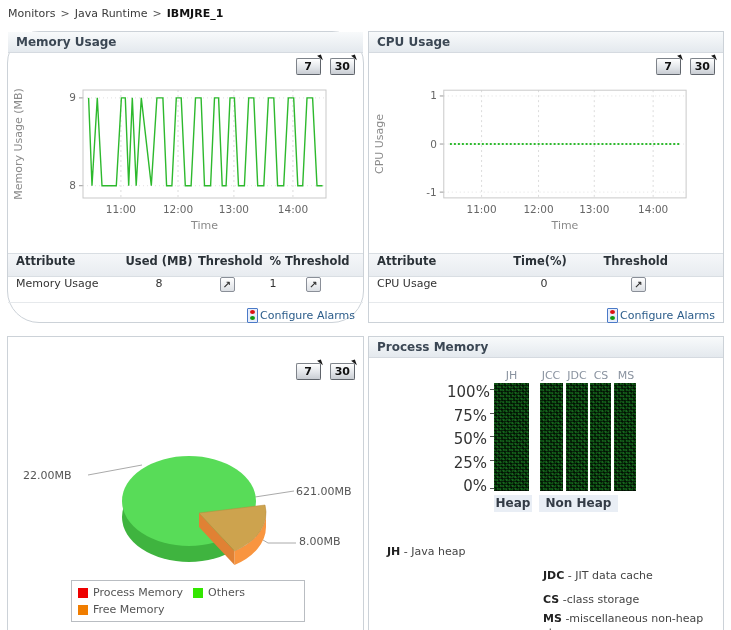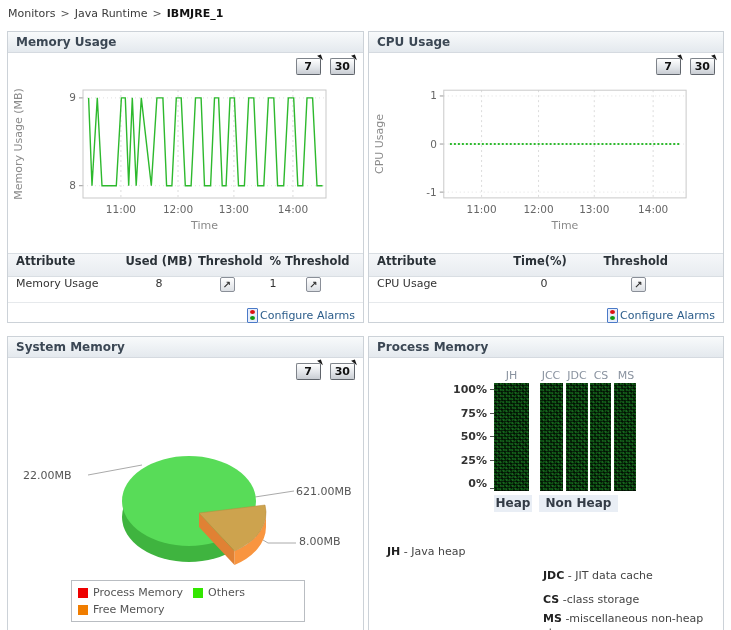--- a/index.html
+++ b/index.html
@@ -7,21 +7,21 @@
         font-family:"DejaVu Sans","Liberation Sans",sans-serif;font-size:11px;color:#333;}
   
   .breadcrumb{position:absolute;left:8px;top:7px;font-size:11px;color:#3a3a3a;}
   .breadcrumb a{color:#3a3a3a;text-decoration:none;cursor:pointer;}
   .breadcrumb .sep{margin:0 5px;color:#555;}
   .breadcrumb b{color:#111;}
   
   .panel{position:absolute;background:#fff;border:1px solid #ccd2d8;box-sizing:border-box;}
   .panel-header{height:20px;line-height:20px;padding-left:8px;font-size:12px;font-weight:bold;color:#3b4754;
     background:linear-gradient(#f8fafb,#e4e9ee);border-bottom:1px solid #d5dae0;}
-  .tl{left:7px;top:31px;width:357px;height:292px;}
+  .tl{left:7px;top:31px;width:357px;height:292px;border-radius:32px;}
   .tr{left:368px;top:31px;width:356px;height:292px;}
   .bl{left:7px;top:336px;width:357px;height:300px;}
   .br{left:368px;top:336px;width:356px;height:300px;}
   
   .range-buttons{position:absolute;right:8px;top:26px;display:flex;gap:9px;z-index:5;}
   .range-btn{position:relative;min-width:25px;height:17px;padding:0 4px;border:1px solid #7e838a;border-right-color:#5f646b;border-bottom-color:#5f646b;
     border-radius:2px;background:linear-gradient(#ffffff,#e3e6ea 55%,#c9cdd3);font-weight:bold;font-size:11px;color:#111;
     font-family:inherit;cursor:pointer;line-height:15px;text-align:center;}
   .range-btn .flag{position:absolute;top:-4px;right:-2px;width:0;height:0;
     border-left:4px solid transparent;border-top:6px solid #1a1a1a;transform:rotate(-20deg);}
@@ -59,21 +59,21 @@
   .legend-box{position:absolute;left:63px;top:243px;width:234px;border:1px solid #b9bdc2;background:#fff;padding:3px 6px;box-sizing:border-box;}
   .legend-row{display:flex;align-items:center;gap:10px;height:17px;}
   .legend-item{display:inline-flex;align-items:center;gap:5px;color:#555;font-size:11px;}
   
   .pm-cat{position:absolute;top:32px;height:12px;text-align:center;font-size:11px;color:#8a93a0;}
   .pm-bar{position:absolute;top:46px;height:108px;background-color:#07300c;
     background-image:
       repeating-linear-gradient(0deg, rgba(0,0,0,.6) 0 1px, transparent 1px 3px),
       repeating-linear-gradient(90deg, rgba(40,130,40,.45) 0 1px, transparent 1px 3px),
       repeating-linear-gradient(45deg, #0c4d14 0 2px, #042607 2px 4px);}
-  .pm-ytick{position:absolute;width:40px;text-align:right;font-weight:bold;font-size:11px;color:#333;}
+  .pm-ytick{position:absolute;width:40px;text-align:right;font-weight:normal;font-size:15px;color:#333;}
   .pm-dash{position:absolute;left:121px;width:4px;height:1px;background:#555;}
   .pm-group{position:absolute;top:158px;height:17px;line-height:17px;text-align:center;
     background:#e9eef5;font-weight:bold;font-size:12px;color:#333b46;}
   .pm-def{position:absolute;font-size:11px;color:#444;}
   .pm-def b{color:#222;}
   .defs-right{width:176px;line-height:14px;}
 </style>
 </head>
 <body>
 
@@ -179,21 +179,20 @@
         <span class="tl-icon">
             <i class="red"></i>
             <i class="green"></i>
           </span>
         <a>Configure Alarms</a>
       </div>
     </div>
   </div>
 
   <div class="panel bl">
-    <div class="panel-header">System Memory</div>
     <div class="range-buttons">
       <button class="range-btn"><span>7</span><i class="flag"></i></button>
       <button class="range-btn"><span>30</span><i class="flag"></i></button>
     </div>
 
     <svg style="position:absolute;left:0;top:100px;" width="357" height="165" viewBox="0 0 357 165">
 
       <line x1="80" y1="38" x2="134" y2="28" stroke-width="1" stroke="#aaaaaa"></line>
       <line x1="286" y1="54" x2="247" y2="60" stroke-width="1" stroke="#aaaaaa"></line>
       <polyline points="240,94 260,106 288,106" fill="none" stroke-width="1" stroke="#aaaaaa"></polyline>

